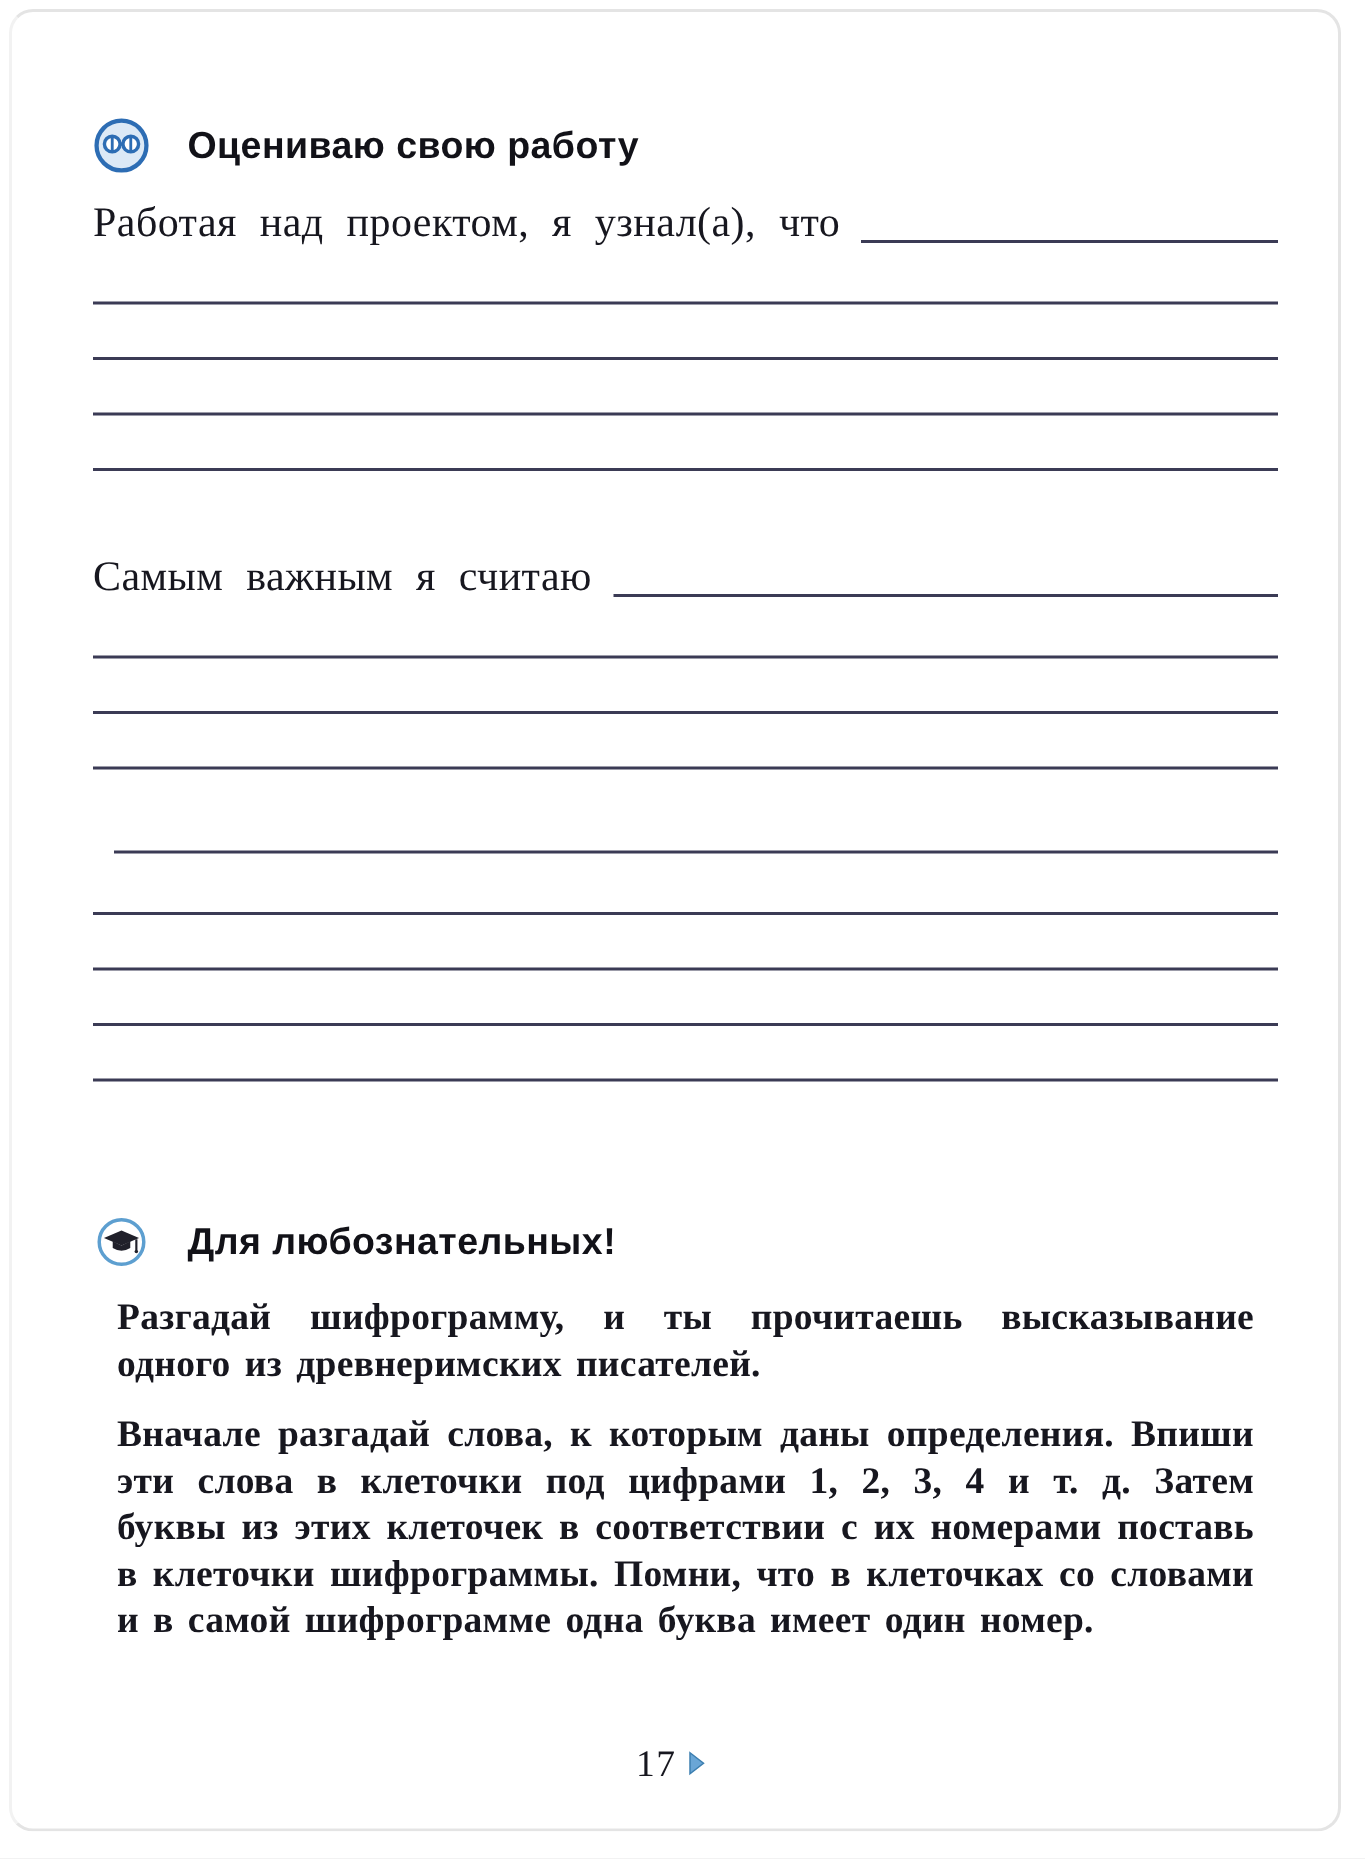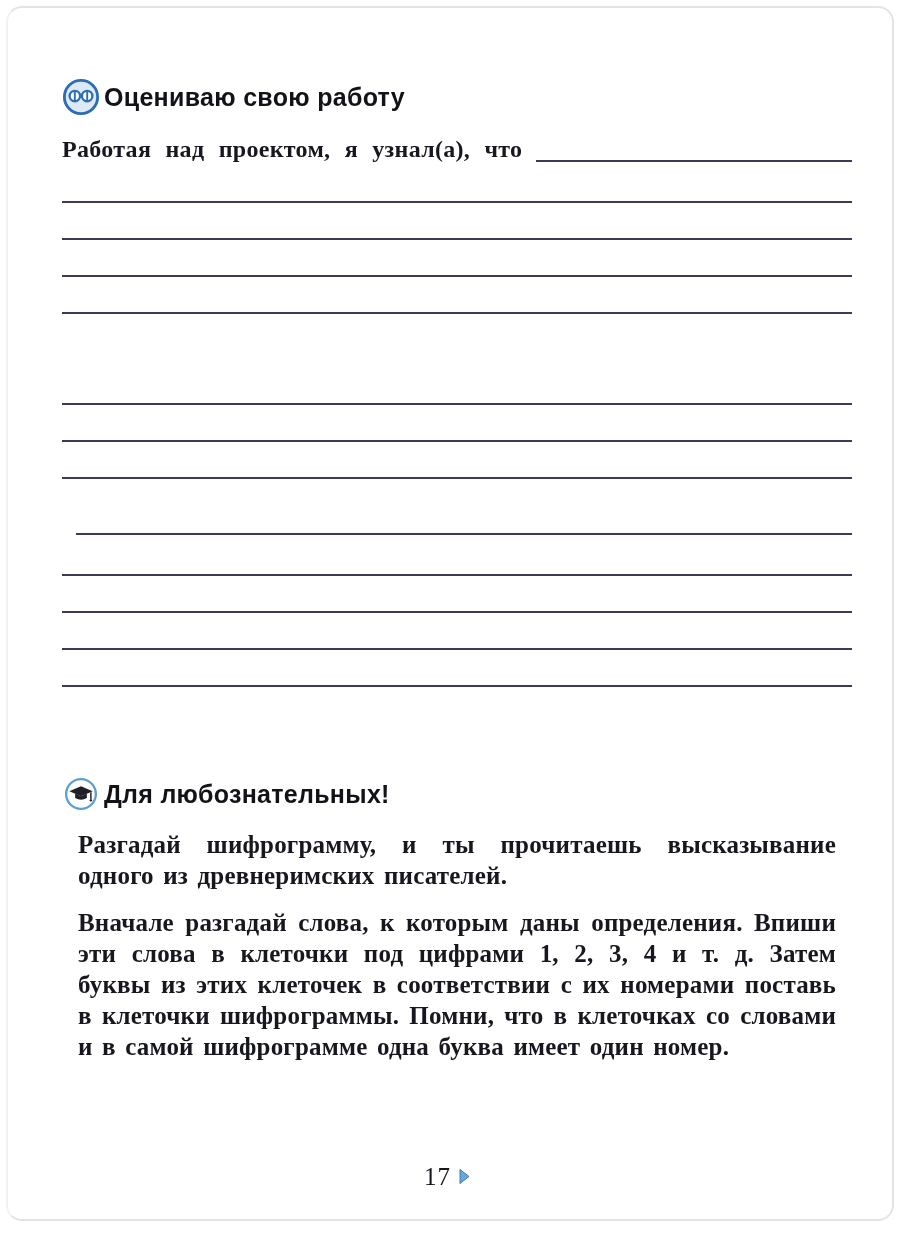--- a/index.html
+++ b/index.html
@@ -22,32 +22,32 @@
     border:2px solid #e4e4e4;
     border-left-color:#f2f2f2;
     border-radius:16px;
     pointer-events:none;
   }
   .content{
     position:relative;
     padding:78px 58px 0 62px;
   }
   .sec-header{
-    display:flex;align-items:center;gap:4px;
+    display:flex;align-items:center;gap:25px;
     font-family:"Liberation Sans",sans-serif;
   }
   .sec-header h2{
     margin:0;font-size:25px;font-weight:700;letter-spacing:.3px;color:#121218;
   }
   .icon{width:38px;height:38px;flex:0 0 auto;display:inline-flex;align-items:center;justify-content:center;}
   .prompt-block{margin-top:16px;}
   .prompt-block + .prompt-block{margin-top:54px;}
   .prompt-row{
     display:flex;align-items:flex-end;
-    font-weight:700;font-size:24px;line-height:34px;
+    font-weight:400;font-size:28px;line-height:34px;
     word-spacing:8px;letter-spacing:.3px;
   }
   .prompt-row .blank{
     flex:1 1 auto;
     border-bottom:2px solid var(--rule-line);
     margin:0 0 4px 14px;
     min-width:40px;
   }
   .write-line{height:37px;border-bottom:2px solid var(--rule-line);}
   .curious{margin-top:88px;}
@@ -95,20 +95,24 @@
       </div>
       <div>
           <div class="write-line"></div>
           <div class="write-line"></div>
           <div class="write-line"></div>
           <div class="write-line"></div>
         </div>
     </div>
 
     <div class="prompt-block">
+      <div class="prompt-row">
+        <span>Самым важным я считаю</span>
+        <span class="blank"></span>
+      </div>
       <div>
           <div class="write-line"></div>
           <div class="write-line"></div>
           <div class="write-line"></div>
         </div>
     </div>
 
     <div class="prompt-block">
       <div class="prompt-row">
         <span class="blank"></span>

